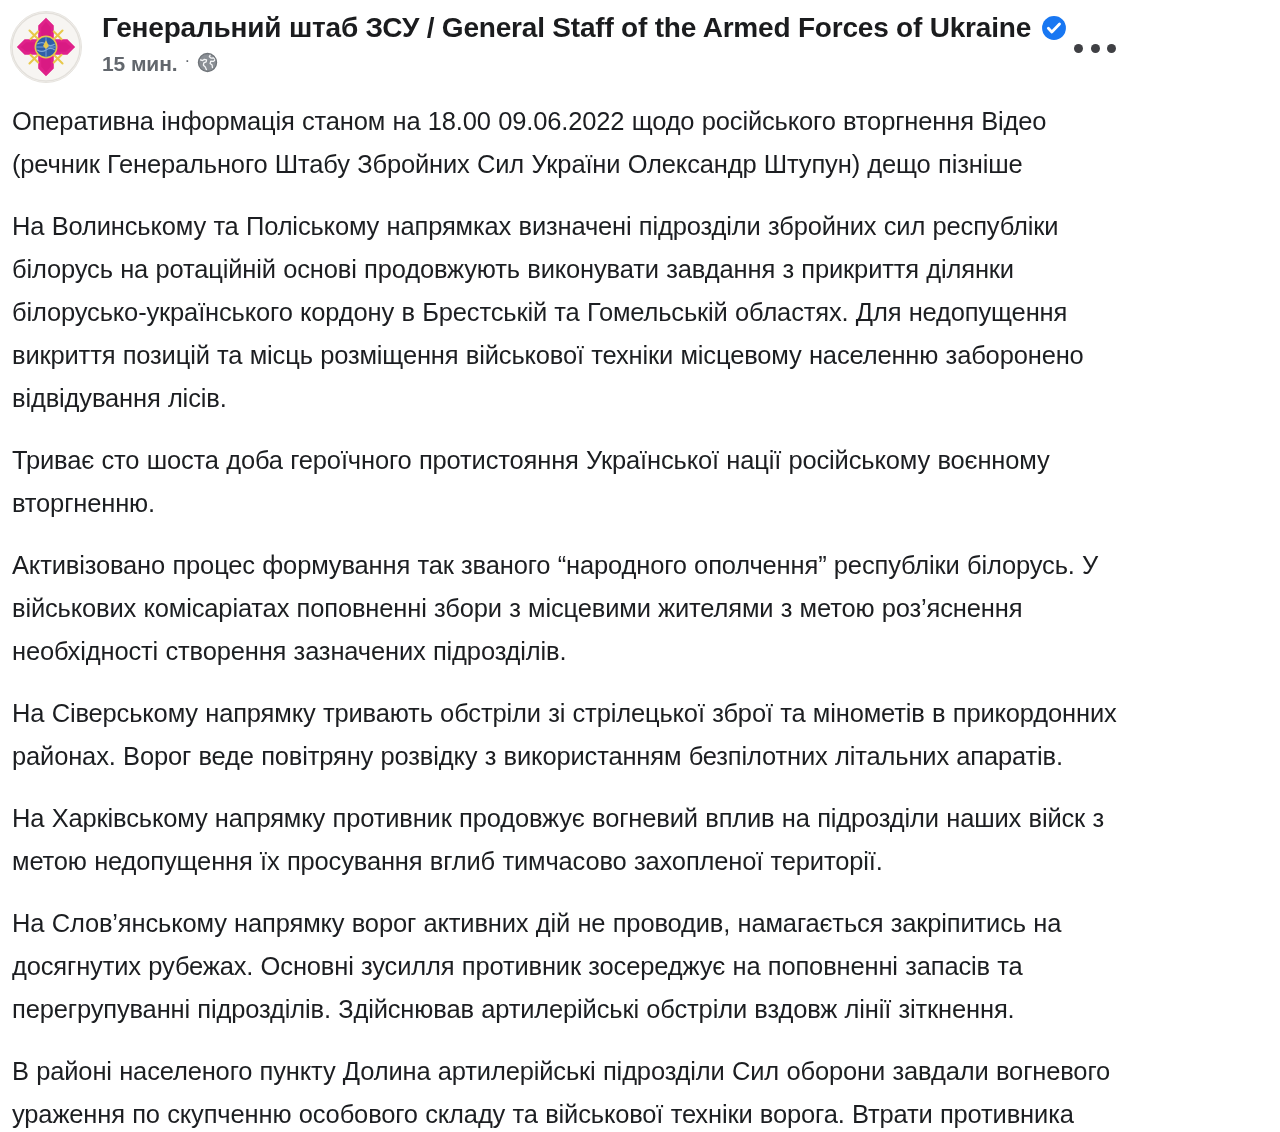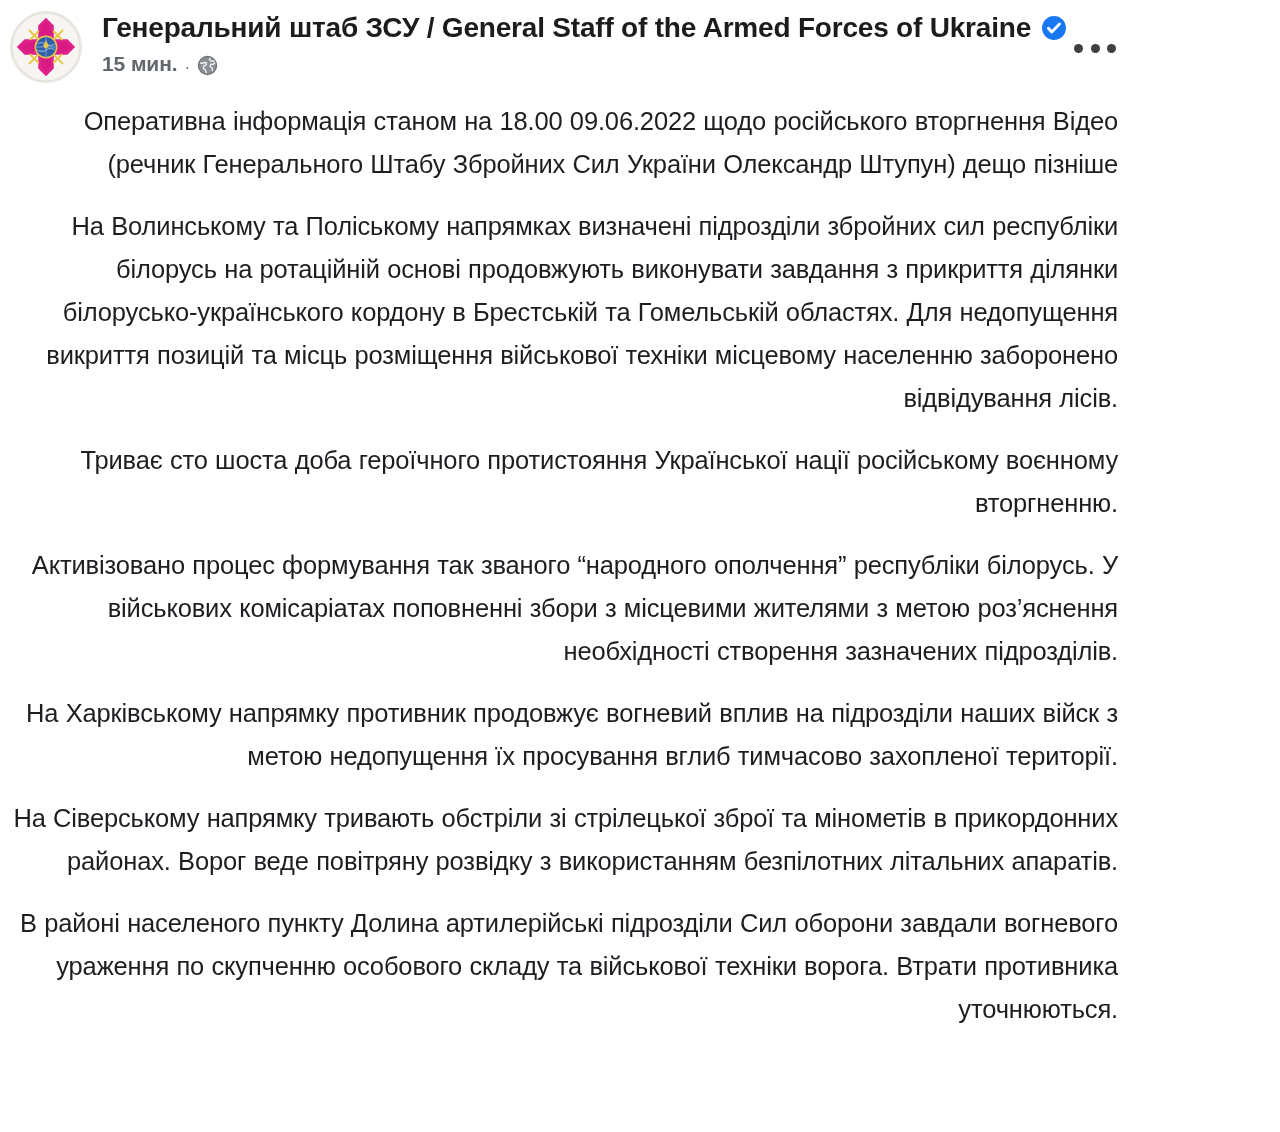--- a/index.html
+++ b/index.html
@@ -73,21 +73,21 @@
     margin-left: 10px;
     width: 26px;
     height: 26px;
     min-width: 26px;
     display: inline-block;
   }
   .verified-badge svg { display: block; width: 100%; height: 100%; }
 
   .meta-row {
     display: flex;
-    align-items: flex-end;
+    align-items: flex-start;
     margin-top: 7px;
   }
   .meta-time {
     font-size: 21px;
     color: #62676d;
     font-weight: bold;
     letter-spacing: -0.1px;
   }
   .meta-dot {
     color: #62676d;
@@ -127,21 +127,20 @@
     margin-top: 4px;
   }
   .post-body p {
     margin: 0 0 19px 0;
     font-size: 25.5px;
     line-height: 43px;
     color: #1c1e21;
     letter-spacing: -0.15px;
     word-spacing: 0.4px;
     max-width: 1255px;
-    text-align: right;
   }
   .post-body p:last-child { margin-bottom: 12px; }
 </style>
 </head>
 <body>
 
 <div class="post">
 
   <div class="post-header">
 
@@ -206,18 +205,19 @@
       <span></span>
     </div>
   </div>
 
   <div class="post-body">
     <p>Оперативна інформація станом на 18.00 09.06.2022 щодо російського вторгнення
 Відео (речник Генерального Штабу Збройних Сил України Олександр Штупун) дещо пізніше</p>
     <p>На Волинському та Поліському напрямках визначені підрозділи збройних сил республіки білорусь на ротаційній основі продовжують виконувати завдання з прикриття ділянки білорусько-українського кордону в Брестській та Гомельській областях. Для недопущення викриття позицій та місць розміщення військової техніки місцевому населенню заборонено відвідування лісів.</p>
     <p>Триває сто шоста доба героїчного протистояння Української нації російському воєнному вторгненню.</p>
     <p>Активізовано процес формування так званого “народного ополчення” республіки білорусь. У військових комісаріатах поповненні збори з місцевими жителями з метою роз’яснення необхідності створення зазначених підрозділів.</p>
+    <p>На Сіверському напрямку тривають обстріли зі стрілецької зброї та мінометів в прикордонних районах. Ворог веде повітряну розвідку з використанням безпілотних літальних апаратів.</p>
     <p>На Харківському напрямку противник продовжує вогневий вплив на підрозділи наших війск з метою недопущення їх просування вглиб тимчасово захопленої території.</p>
-    <p>На Сіверському напрямку тривають обстріли зі стрілецької зброї та мінометів в прикордонних районах. Ворог веде повітряну розвідку з використанням безпілотних літальних апаратів.</p>
+    <p>На Слов’янському напрямку ворог активних дій не проводив, намагається закріпитись на досягнутих рубежах. Основні зусилля противник зосереджує на поповненні запасів та перегрупуванні підрозділів. Здійснював артилерійські обстріли вздовж лінії зіткнення.</p>
     <p>В районі населеного пункту Долина артилерійські підрозділи Сил оборони завдали вогневого ураження по скупченню особового складу та військової техніки  ворога. Втрати противника уточнюються.</p>
   </div>
 
 </div>
 
 </body></html>

